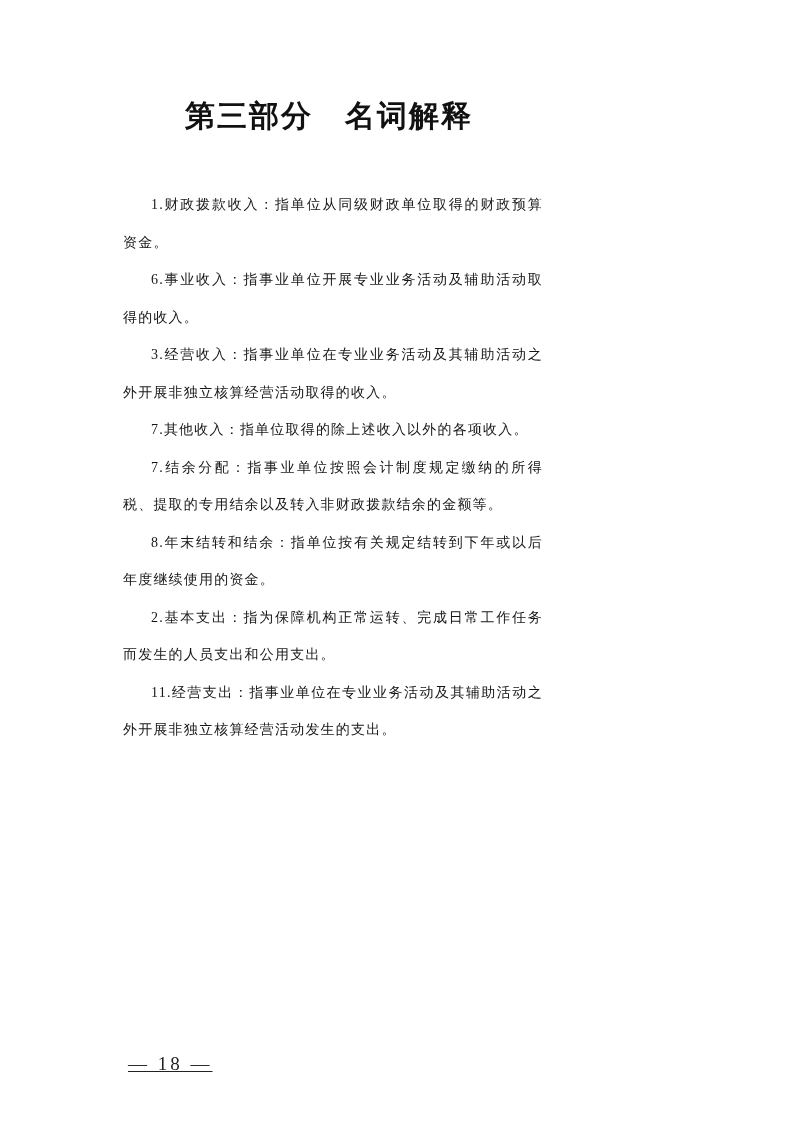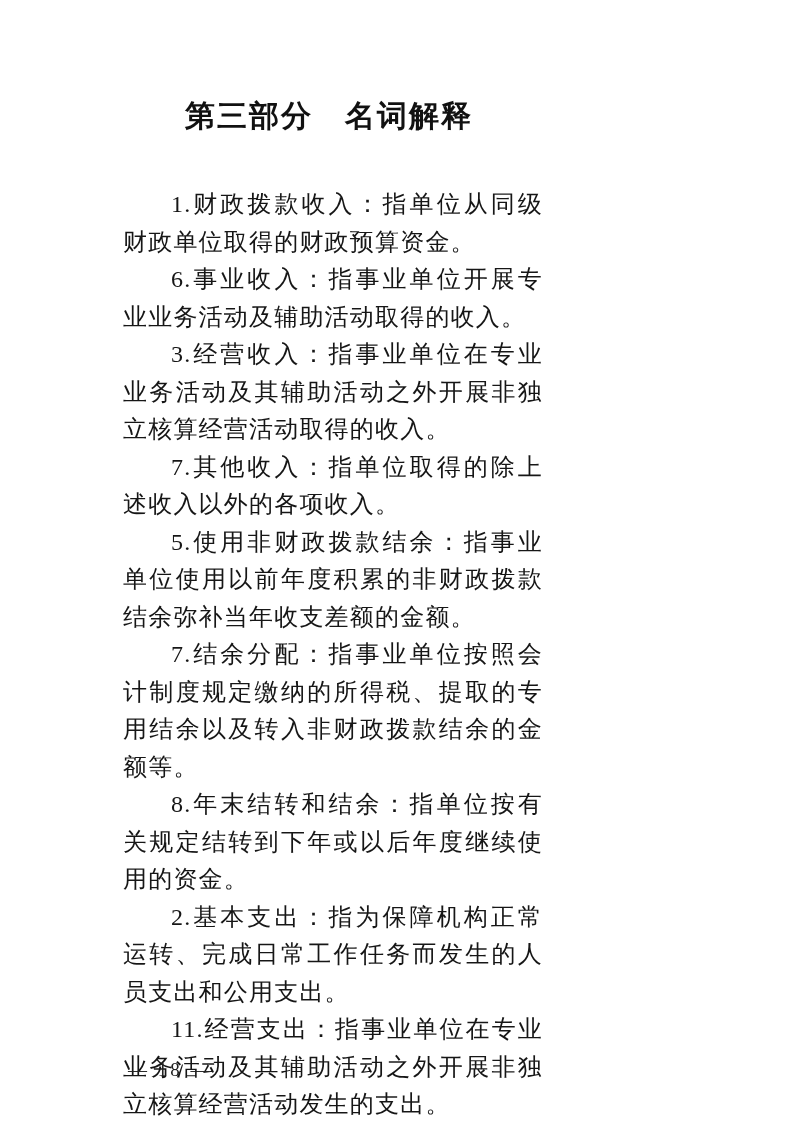--- a/index.html
+++ b/index.html
@@ -22,53 +22,53 @@
     text-align: center;
     font-family: "Liberation Sans", "DejaVu Sans", sans-serif;
     font-weight: bold;
     font-size: 30px;
     line-height: 36px;
     letter-spacing: 2px;
     color: #111111;
   }
   .doc-body {
     margin: 52px 115px 0 123px;
-    font-size: 24px;
+    font-size: 14px;
     line-height: 37.5px;
     text-align: justify;
   }
   .doc-body p {
     margin: 0;
     padding: 0;
     text-indent: 2em;
     letter-spacing: 1.2px;
     word-break: break-all;
   }
   .page-footer {
     position: absolute;
     left: 128px;
-    bottom: 41px;
+    bottom: 47px;
     font-size: 19px;
     letter-spacing: 3px;
     color: #222222;
+    text-decoration: underline;
   }
 </style>
 </head>
 <body>
 
 <div class="page">
 
   <h1 class="doc-title">第三部分　名词解释</h1>
 
   <div class="doc-body">
     <p>1.财政拨款收入：指单位从同级财政单位取得的财政预算资金。</p>
     <p>6.事业收入：指事业单位开展专业业务活动及辅助活动取得的收入。</p>
     <p>3.经营收入：指事业单位在专业业务活动及其辅助活动之外开展非独立核算经营活动取得的收入。</p>
     <p>7.其他收入：指单位取得的除上述收入以外的各项收入。</p>
-    <p>5.使用非财政拨款结余：指事业单位使用以前年度积累的非财政拨款结余弥补当年收支差额的金额。</p>
     <p>7.结余分配：指事业单位按照会计制度规定缴纳的所得税、提取的专用结余以及转入非财政拨款结余的金额等。</p>
     <p>8.年末结转和结余：指单位按有关规定结转到下年或以后年度继续使用的资金。</p>
     <p>2.基本支出：指为保障机构正常运转、完成日常工作任务而发生的人员支出和公用支出。</p>
     <p>11.经营支出：指事业单位在专业业务活动及其辅助活动之外开展非独立核算经营活动发生的支出。</p>
   </div>
 
   <div class="page-footer">—  18  —</div>
 
 </div>
 

